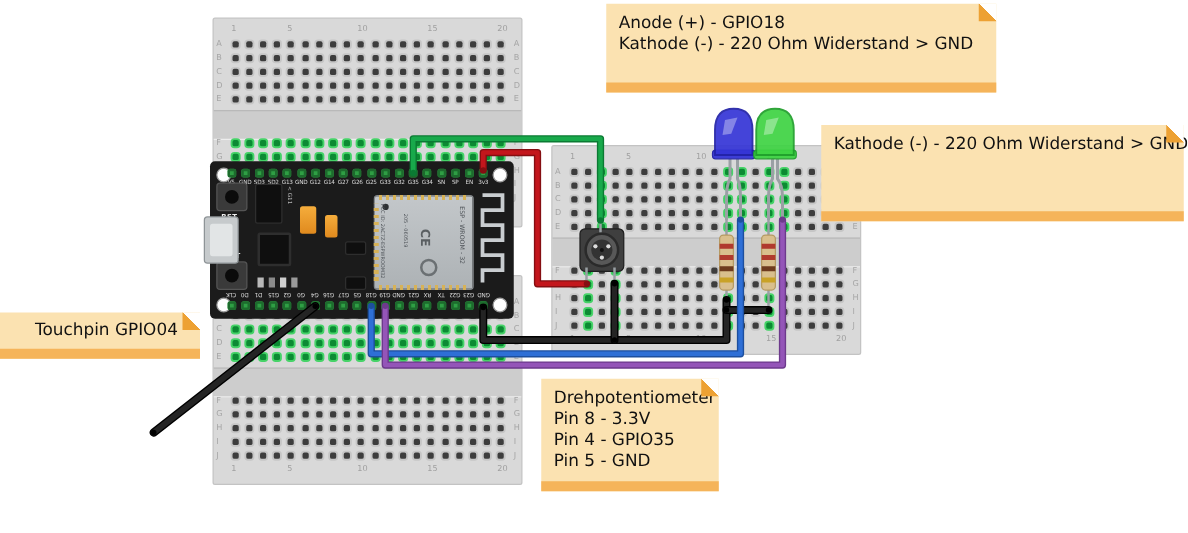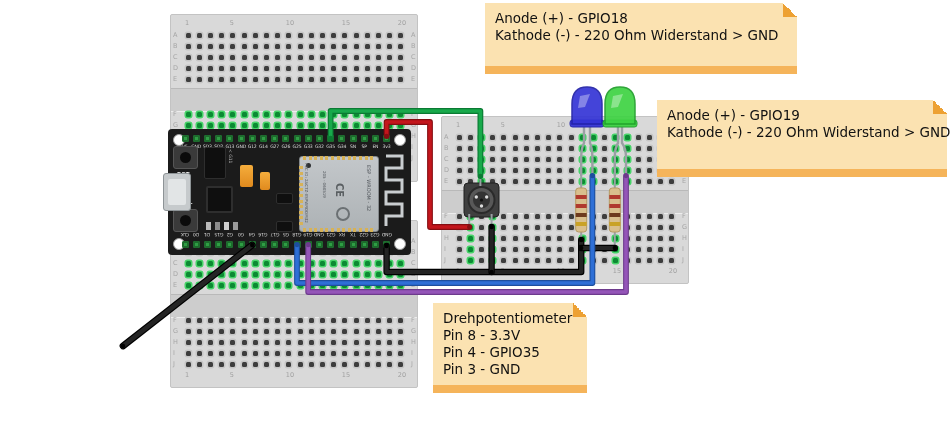--- a/index.html
+++ b/index.html
@@ -125,32 +125,38 @@
   <div class="note" id="note-blue_led" style="left:485px;top:3px;width:312px;height:71px;">
     <div class="lines">
         <p>Anode (+) - GPIO18</p>
         <p>Kathode (-) - 220 Ohm Widerstand &gt; GND</p>
       </div>
     <div class="fold"></div>
     <div class="strip"></div>
   </div>
   <div class="note" id="note-green_led" style="left:657px;top:100px;width:290px;height:77px;">
     <div class="lines">
-        <p>Anode (+) - GPIO19</p>
         <p>Kathode (-) - 220 Ohm Widerstand &gt; GND</p>
       </div>
     <div class="fold"></div>
     <div class="strip"></div>
   </div>
-  <div class="note" id="note-potentiometer" style="left:433px;top:303px;width:154px;height:90px;">
+  <div class="note" id="note-touchpin" style="left:0px;top:250px;width:160px;height:37px;">
+    <div class="lines" style="padding-left:28px;padding-top:6px;">
+        <p>Touchpin GPIO04</p>
+      </div>
+    <div class="fold"></div>
+    <div class="strip"></div>
+  </div>
+  <div class="note" id="note-potentiometer" style="left:433px;top:303px;width:142px;height:90px;">
     <div class="lines">
         <p>Drehpotentiometer</p>
         <p>Pin 8 - 3.3V</p>
         <p>Pin 4 - GPIO35</p>
-        <p>Pin 3 - GND</p>
+        <p>Pin 5 - GND</p>
       </div>
     <div class="fold"></div>
     <div class="strip"></div>
   </div>
 
 <div class="board" style="left: 170px; top: 14px; z-index: 1;">
       <div class="chan"></div>
       <div class="blabel" style="left: 14px; top: 5px;">1</div>
       <div class="blabel" style="left: 14px; top: 151px;">1</div>
       <div class="blabel" style="left: 58.8px; top: 5px;">5</div>

